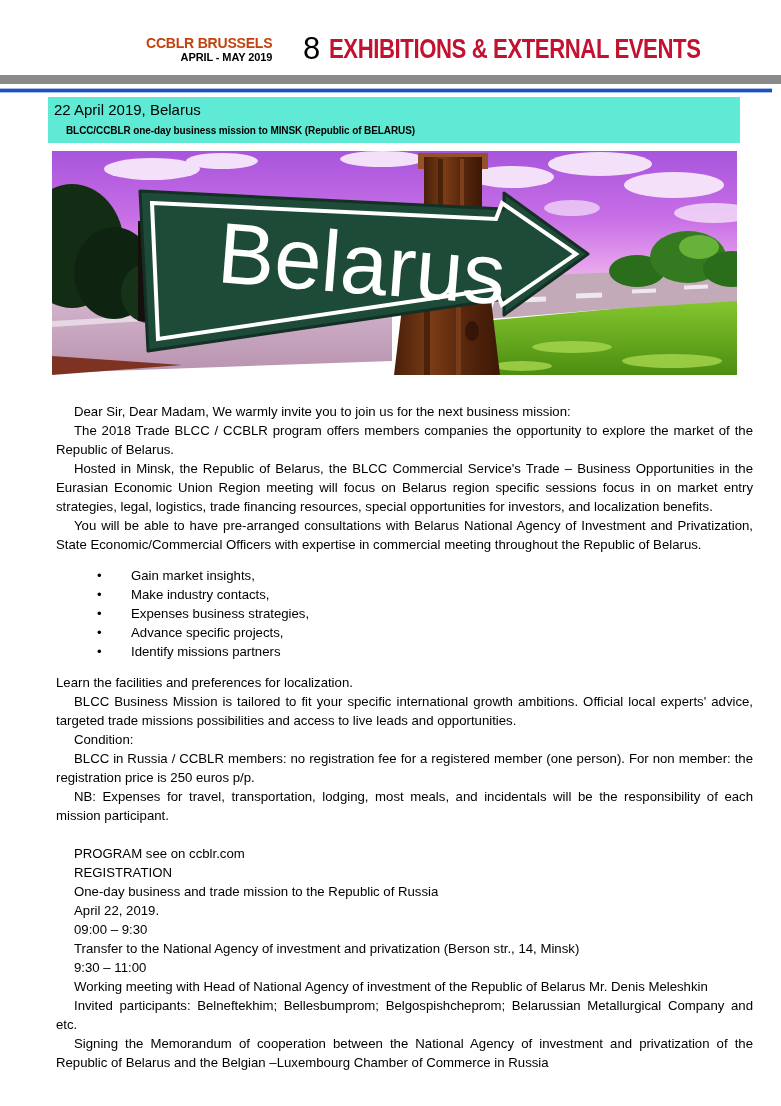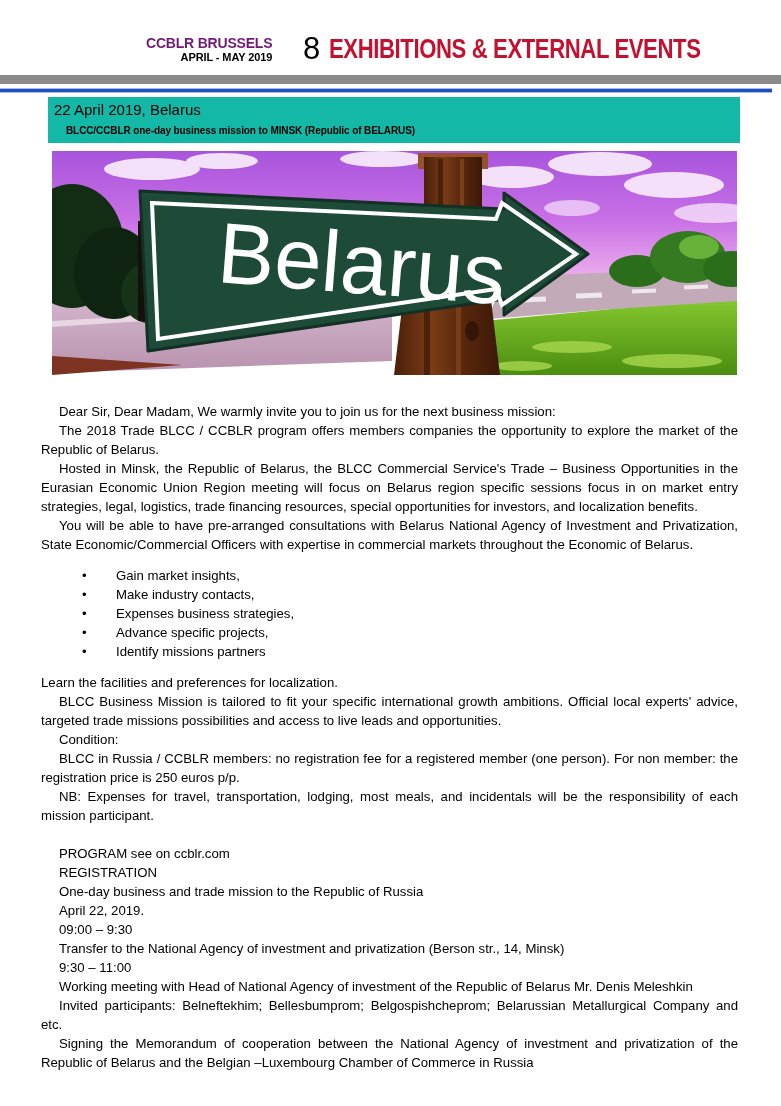--- a/index.html
+++ b/index.html
@@ -2,40 +2,40 @@
 <html><head>
 <meta charset="utf-8">
 <style>
   html,body { margin:0; padding:0; background:#ffffff; }
   .page {
     position:relative; width:781px; height:1106px; background:#fff;
     font-family:"Liberation Sans", sans-serif; color:#000; overflow:hidden;
   }
   
   .brand { position:absolute; left:146px; top:36px; }
-  .brand-name { font-size:14px; font-weight:700; color:#701a75; letter-spacing:-0.2px; line-height:15px; }
+  .brand-name { font-size:14px; font-weight:700; color:#c2410c; letter-spacing:-0.2px; line-height:15px; }
   .brand-period { font-size:11px; font-weight:700; color:#000; line-height:13px; letter-spacing:-0.1px;text-align:right; }
   .section-line { position:absolute; left:303px; top:33px; display:flex; align-items:flex-start; }
   .section-number { font-size:31px; font-weight:400; color:#000; line-height:32px; }
   .section-name {
     font-size:27px; font-weight:700; color:#c3112f; line-height:32px; white-space:nowrap;
     letter-spacing:-0.5px; transform:scaleX(.82); transform-origin:left center; margin-left:9px;
   }
   .gray-bar  { position:absolute; left:0; top:75px; width:781px; height:9px; background:#8a8a8a; }
   .blue-rule { position:absolute; left:0; top:88px; width:772px; height:5px;
                background:linear-gradient(180deg,#a7bce8 0 1px,#1d50c0 1px 4px,#a7bce8 4px 5px); }
   
   .event-bar { position:absolute; left:48px; top:97px; width:692px; height:46px;
-               background:#14b8a6; padding:2px 0 0 6px; box-sizing:border-box; }
+               background:#5eead4; padding:2px 0 0 6px; box-sizing:border-box; }
   .event-date  { font-size:15px; line-height:21px; }
   .event-title { font-size:10px; font-weight:700; line-height:21px; letter-spacing:-0.1px;margin-left:12px; }
   
   .photo { position:absolute; left:52px; top:151px; width:685px; height:224px; display:block; }
   
-  .bodytext { position:absolute; left:41px; top:402px; width:697px; font-size:13.2px; line-height:19px; }
+  .bodytext { position:absolute; left:56px; top:402px; width:697px; font-size:13.2px; line-height:19px; }
   .bodytext p { margin:0; text-align:justify; }
   .bodytext p.ind { text-indent:18px; }
   .bodytext p.noj { text-align:left; }
   ul.benefits { list-style:none; margin:12px; padding:0; }
   ul.benefits li { position:relative; padding-left:63px; line-height:19px; text-align:left; }
   ul.benefits li::before { content:"\2022"; position:absolute; left:29px; top:0; }
   .spacer { height:19px; }
   .reg-line { padding-left:18px; line-height:19px; white-space:nowrap; }
 </style>
 </head>
@@ -146,21 +146,21 @@
       <polygon points="88,40 452,58 452,42 536,103 452,164 452,148 96,200" fill="#1e4a38" stroke="#123023" stroke-width="3" stroke-linejoin="round"></polygon>
       <polygon points="100,52 444,68 450,52 524,103 450,154 444,138 106,188" fill="none" stroke="#ffffff" stroke-width="4" stroke-linejoin="miter"></polygon>
       <text x="164" y="131" font-size="86" fill="#ffffff" font-family="Liberation Sans, sans-serif" textLength="288" lengthAdjust="spacingAndGlyphs" transform="rotate(4.5 164 131)">Belarus</text>
     </g>
   </svg>
 
   <div class="bodytext">
     <p class="ind noj">Dear Sir, Dear Madam, We warmly invite you to join us for the next business mission:</p>
     <p class="ind">The 2018 Trade BLCC / CCBLR program offers members companies the opportunity to explore the market of the Republic of Belarus.</p>
     <p class="ind">Hosted in Minsk, the Republic of Belarus, the BLCC Commercial Service's Trade – Business Opportunities in the Eurasian Economic Union Region meeting will focus on Belarus region specific sessions focus in on market entry strategies, legal, logistics, trade financing resources, special opportunities for investors, and localization benefits.</p>
-    <p class="ind">You will be able to have pre-arranged consultations with Belarus National Agency of Investment and Privatization, State Economic/Commercial Officers with expertise in commercial markets throughout the Economic of Belarus.</p>
+    <p class="ind">You will be able to have pre-arranged consultations with Belarus National Agency of Investment and Privatization, State Economic/Commercial Officers with expertise in commercial meeting throughout the Republic of Belarus.</p>
     <ul class="benefits">
       <li>Gain market insights,</li>
       <li>Make industry contacts,</li>
       <li>Expenses business strategies,</li>
       <li>Advance specific projects,</li>
       <li>Identify missions partners</li>
     </ul>
     <p class="noj">Learn the facilities and preferences for localization.</p>
     <p class="ind">BLCC Business Mission is tailored to fit your specific international growth ambitions. Official local experts' advice, targeted trade missions possibilities and access to live leads and opportunities.</p>
     <p class="ind noj">Condition:</p>

